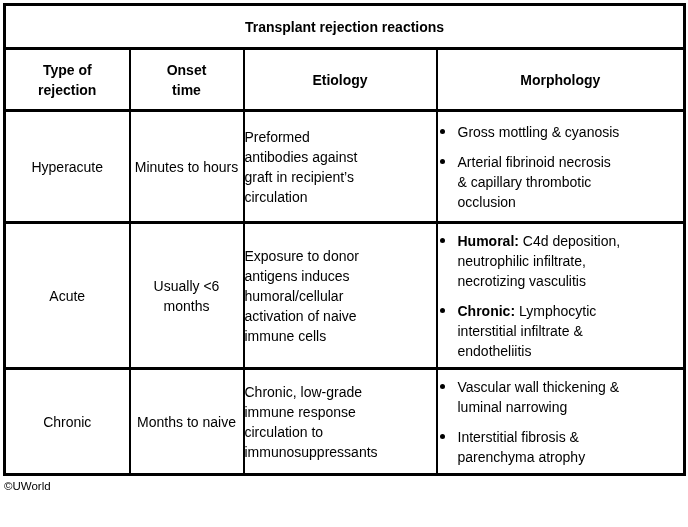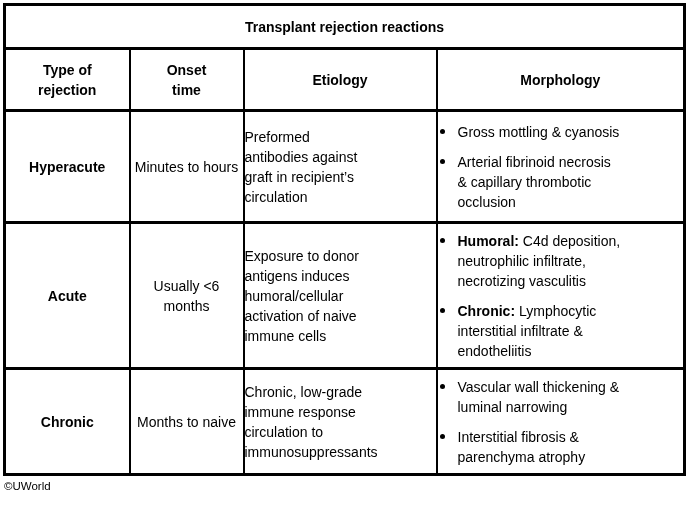--- a/index.html
+++ b/index.html
@@ -44,21 +44,21 @@
     font-size: 17px;
   }
   .head-cell {
     text-align: center;
     font-weight: bold;
     white-space: pre-line;
     line-height: 19px;
   }
   .name-cell {
     text-align: center;
-    font-weight: bold;
+    font-weight: normal;
   }
   .onset-cell {
     text-align: center;
     padding: 0 13px;
   }
   .etio-cell { padding: 0 8px 0 13px; }
   .etio-inner { width: 142px; }
   .etio-lead { display: block; font-weight: normal; }
 
   .morph-cell { padding: 8px 6px 8px 12px; }

